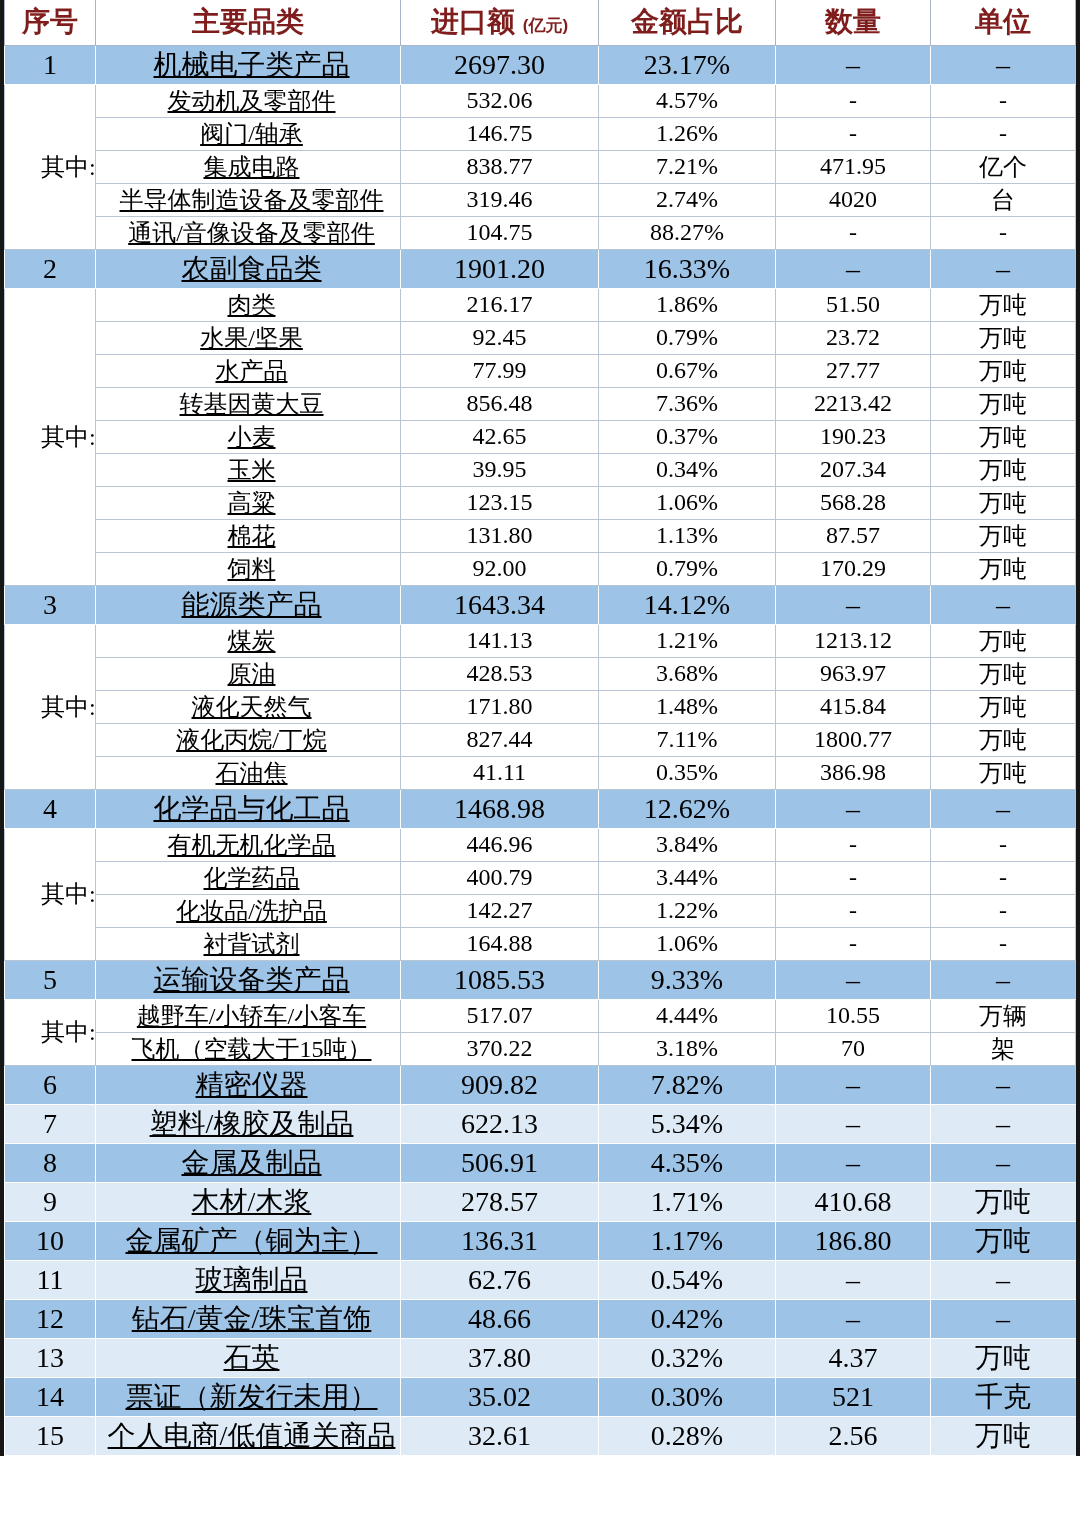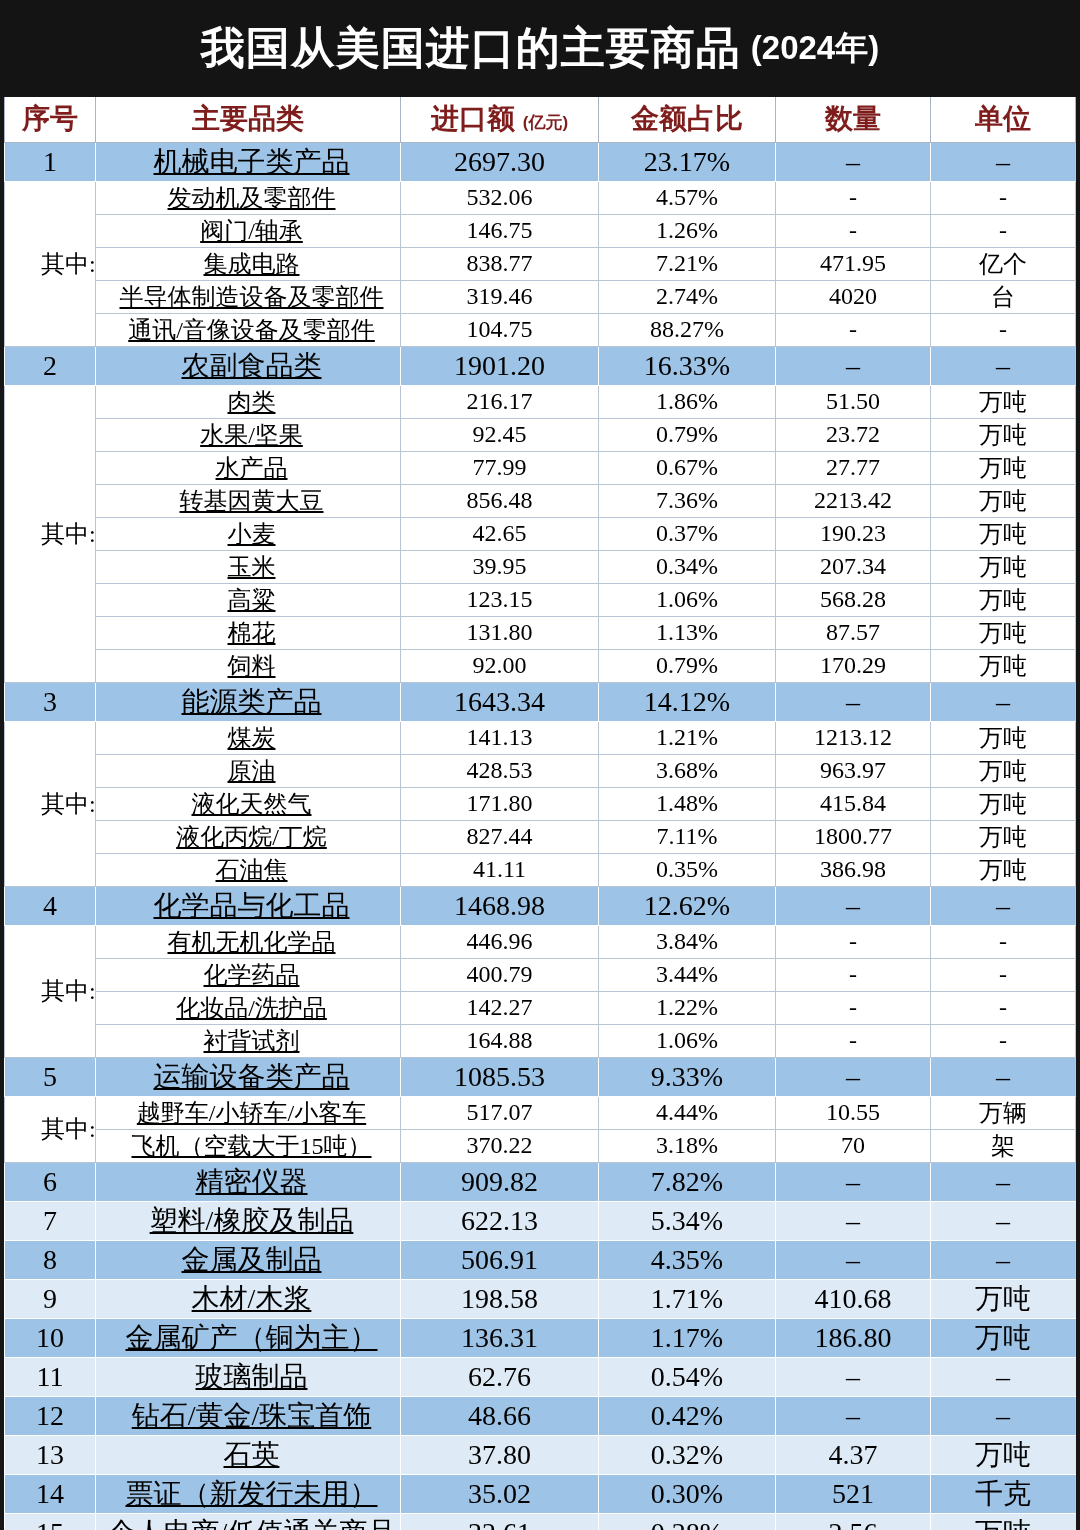--- a/index.html
+++ b/index.html
@@ -46,24 +46,20 @@
   }
   tr.row-light td {
     background:#DEEBF7; font-size:28px; border:1px solid rgba(255,255,255,.9);
   }
 </style>
 </head>
 <body>
 
 <div id="page">
 
-  <div class="title-block">
-    <span class="title-main">我国从美国进口的主要商品</span>
-    <span class="title-year">(2024年)</span>
-  </div>
 
   <div class="table-wrap">
     <table>
       <colgroup>
         <col style="width:91px">
           <col style="width:305px">
           <col style="width:198px">
         <col style="width:177px">
           <col style="width:155px">
           <col style="width:145px">
@@ -322,21 +318,21 @@
             <td class="no">8</td>
             <td class="name">金属及制品</td>
             <td class="num">506.91</td>
             <td class="num">4.35%</td>
             <td class="num">–</td>
             <td class="num">–</td>
           </tr>
           <tr class="row-light">
             <td class="no">9</td>
             <td class="name">木材/木浆</td>
-            <td class="num">198.58</td>
+            <td class="num">278.57</td>
             <td class="num">1.71%</td>
             <td class="num">410.68</td>
             <td class="num">万吨</td>
           </tr>
           <tr class="row-dark">
             <td class="no">10</td>
             <td class="name">金属矿产（铜为主）</td>
             <td class="num">136.31</td>
             <td class="num">1.17%</td>
             <td class="num">186.80</td>

